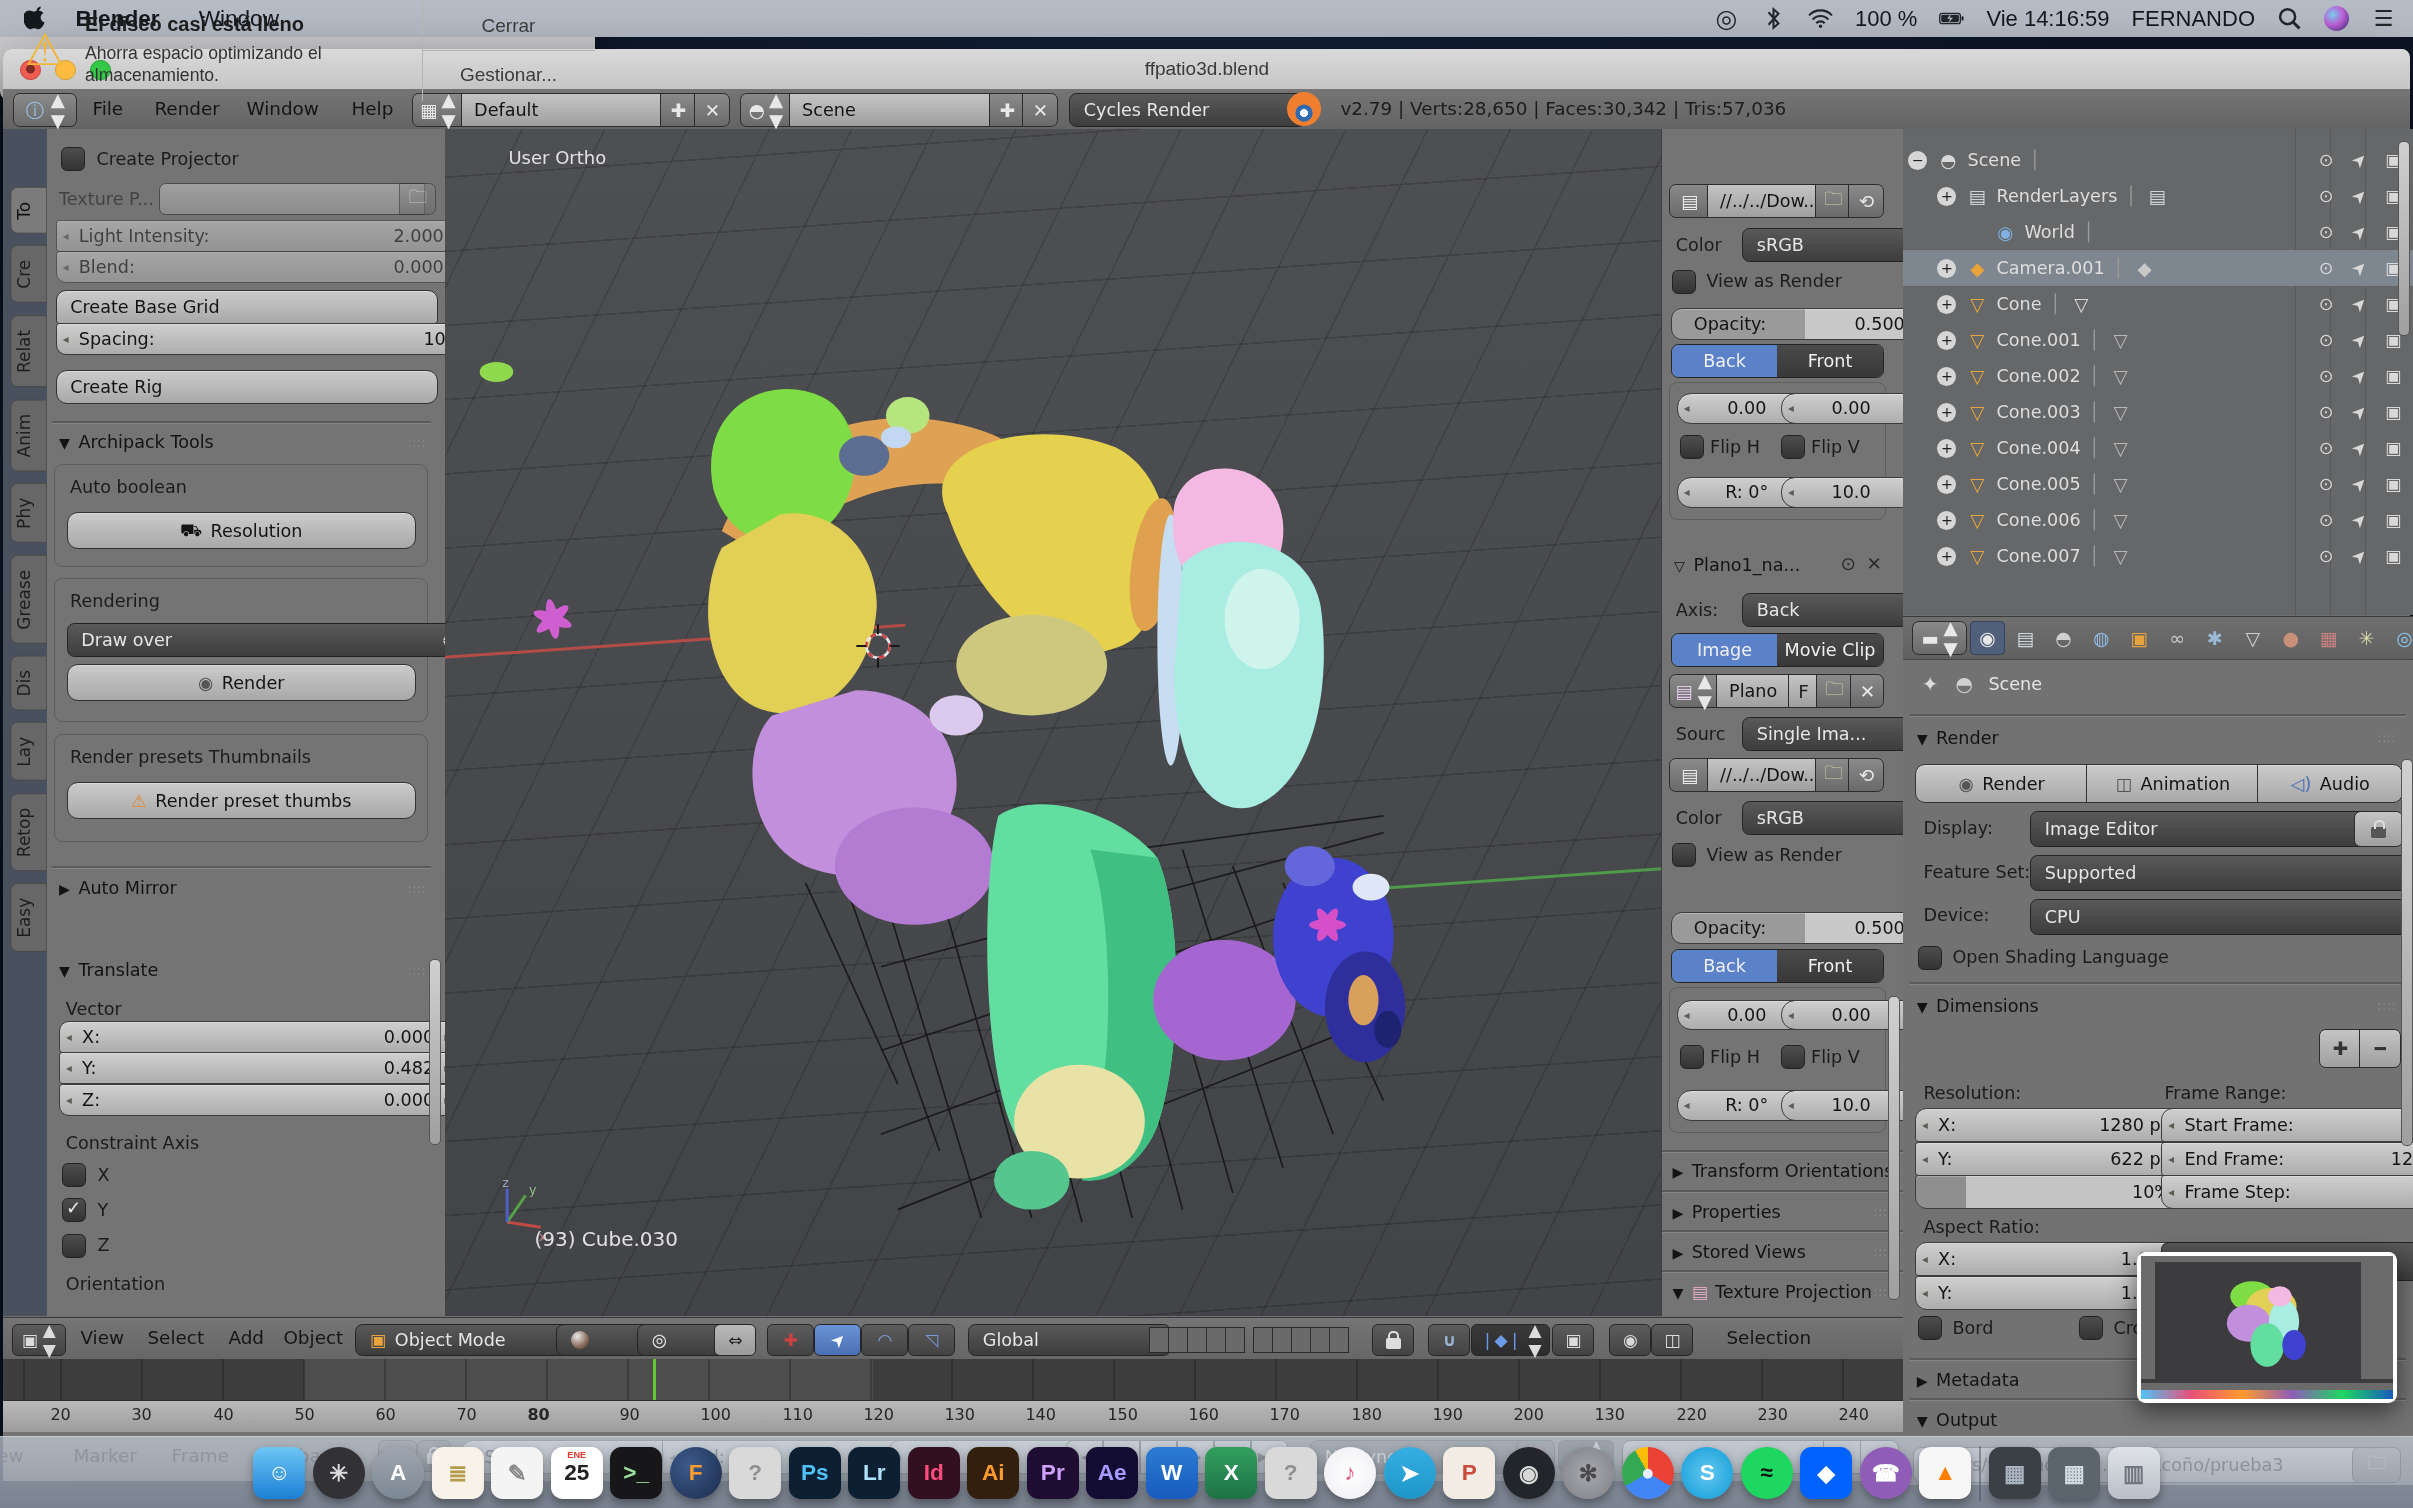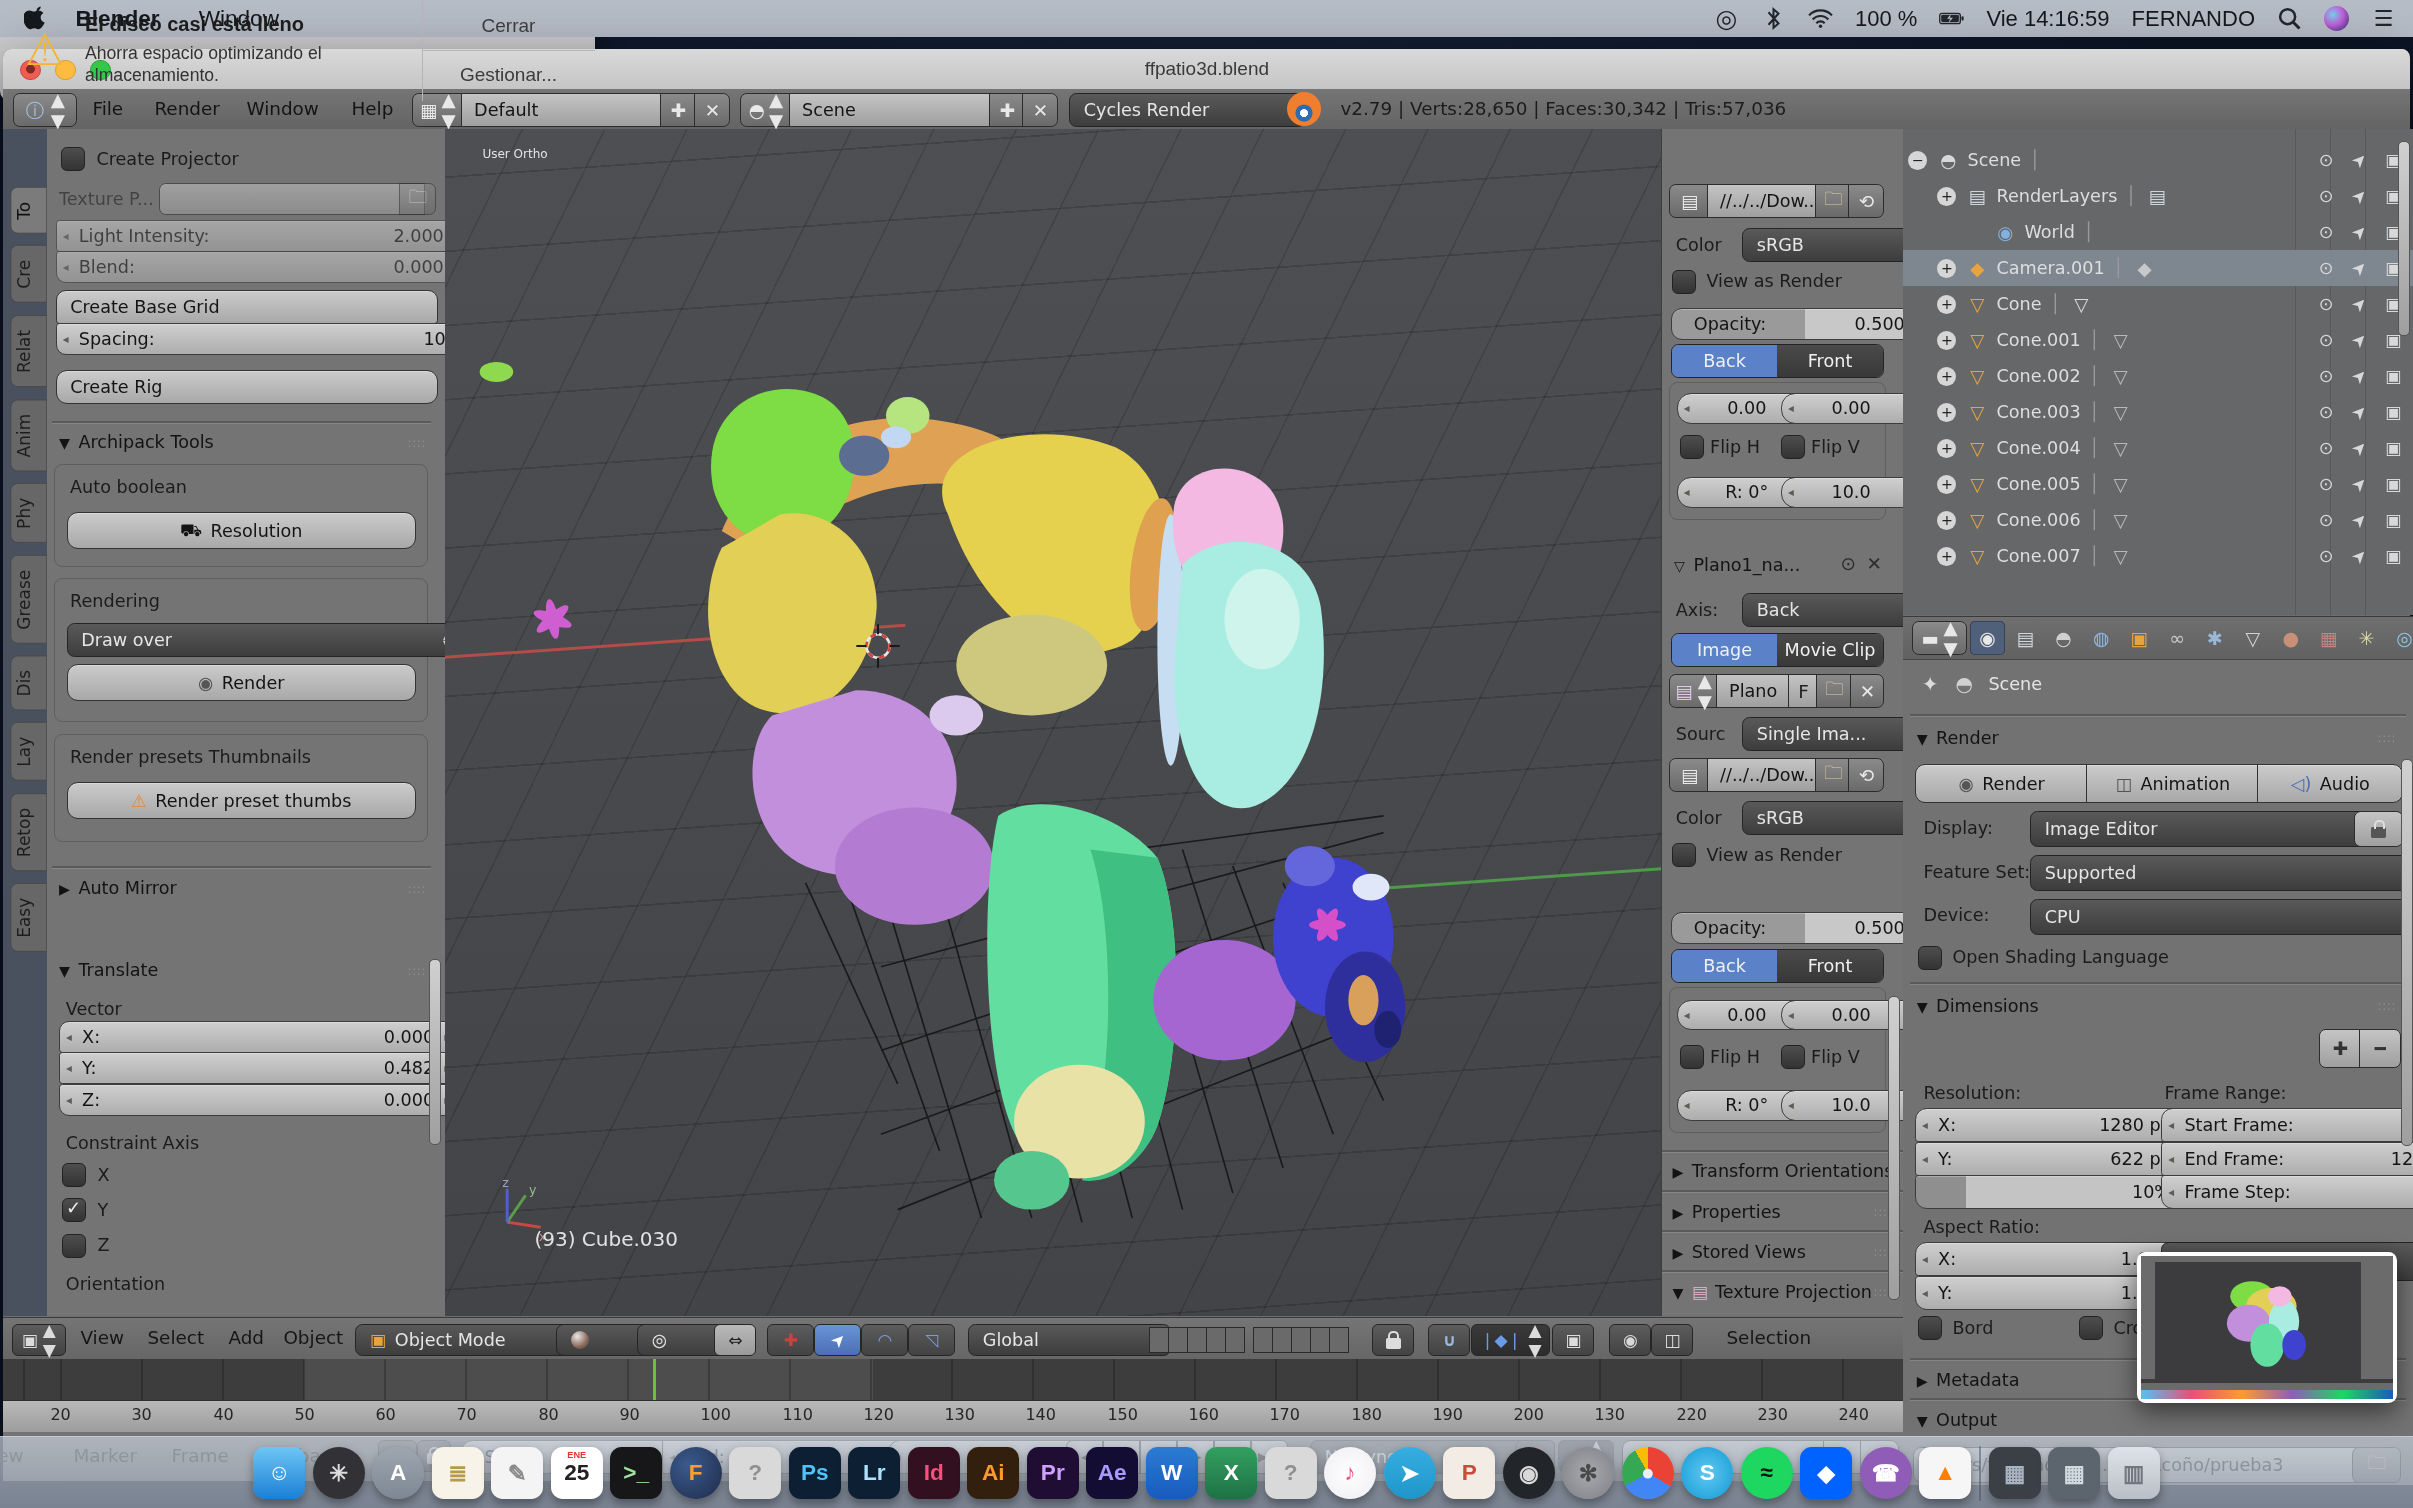--- a/index.html
+++ b/index.html
@@ -401,21 +401,21 @@
             <ellipse rx="22" ry="7" transform="rotate(120)"></ellipse>
         </g>
       </svg>
 
       <svg class="a" style="left:408px;top:492px" width="50" height="50" viewBox="0 0 60 60">
         <circle cx="30" cy="30" r="14" stroke="#e8e8e8" stroke-width="3" fill="none"></circle>
         <circle cx="30" cy="30" r="14" stroke="#d04040" stroke-width="3" fill="none" stroke-dasharray="7 7"></circle>
         <path d="M30 4 v12 M30 44 v12 M4 30 h12 M44 30 h12" stroke="#1a1a1a" stroke-width="2.5"></path>
       </svg>
 
-      <span class="wlbl" style="left:37px;top:18.4px;font-size:12px">User Ortho</span>
+      <span class="wlbl" style="left:63px;top:18.4px;font-size:18px">User Ortho</span>
 
       <svg class="a" style="left:32px;top:1048px" width="67" height="67" viewBox="0 0 80 80">
         <line x1="36" y1="54" x2="76" y2="60" stroke="#c04a44" stroke-width="3.5"></line>
         <line x1="36" y1="54" x2="58" y2="22" stroke="#58a048" stroke-width="3.5"></line>
         <line x1="36" y1="54" x2="36" y2="14" stroke="#5060c8" stroke-width="3.5"></line>
         <text x="30" y="12" fill="#9aa2c8" font-size="15">z</text>
           <text x="62" y="20" fill="#8ec088" font-size="15">y</text>
           <text x="74" y="76" fill="#d09090" font-size="15">x</text>
       </svg>
       <span class="wlbl" style="left:89px;top:1098px;font-size:20px">(93) Cube.030</span>
@@ -914,21 +914,21 @@
       <div id="tl-grid"></div>
       <div id="playhead" style="left: 650px;"></div>
     </div>
     <div id="tl-ruler" class="a">
       <span class="ruler-num" style="left: 47px;">20</span>
         <span class="ruler-num" style="left: 128px;">30</span>
         <span class="ruler-num" style="left: 210px;">40</span>
         <span class="ruler-num" style="left: 291px;">50</span>
         <span class="ruler-num" style="left: 372px;">60</span>
         <span class="ruler-num" style="left: 453px;">70</span>
-        <span class="ruler-num" style="left: 535px;">80</span>
+        <span class="ruler-num" style="left: 524px; font-weight: bold;">80</span>
         <span class="ruler-num" style="left: 616px;">90</span>
         <span class="ruler-num" style="left: 697px;">100</span>
         <span class="ruler-num" style="left: 779px;">110</span>
         <span class="ruler-num" style="left: 860px;">120</span>
         <span class="ruler-num" style="left: 941px;">130</span>
         <span class="ruler-num" style="left: 1022px;">140</span>
         <span class="ruler-num" style="left: 1104px;">150</span>
         <span class="ruler-num" style="left: 1185px;">160</span>
         <span class="ruler-num" style="left: 1266px;">170</span>
         <span class="ruler-num" style="left: 1348px;">180</span>

